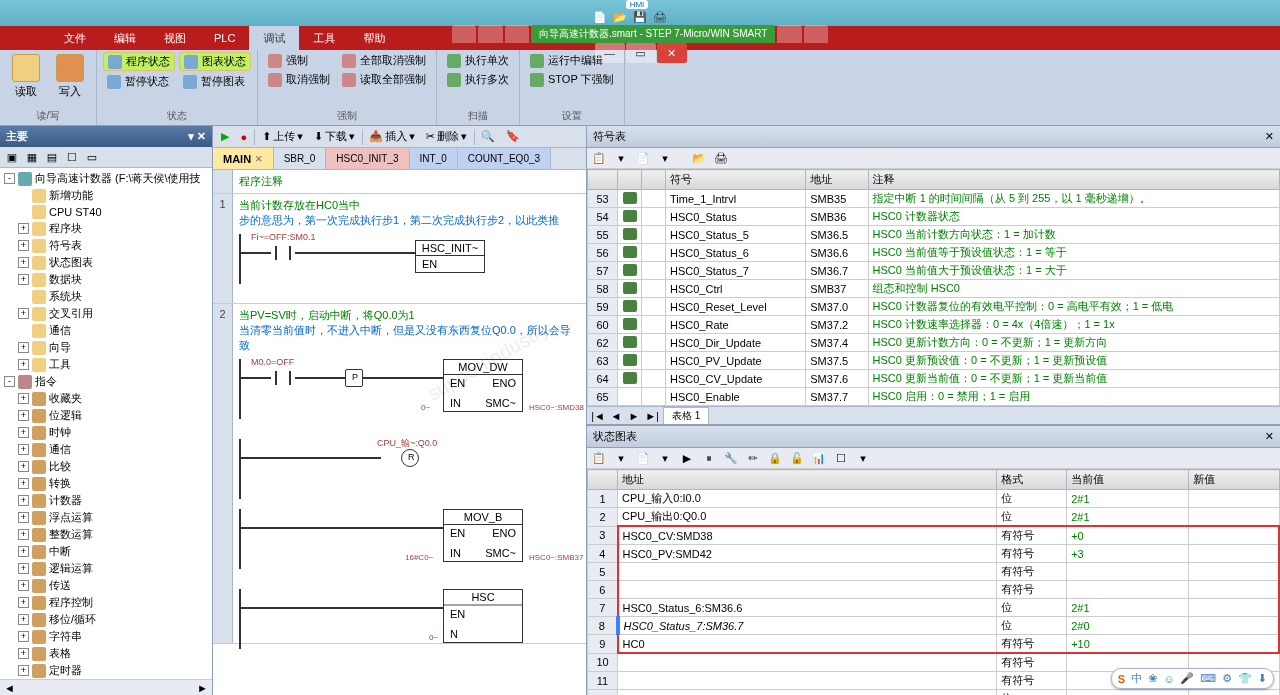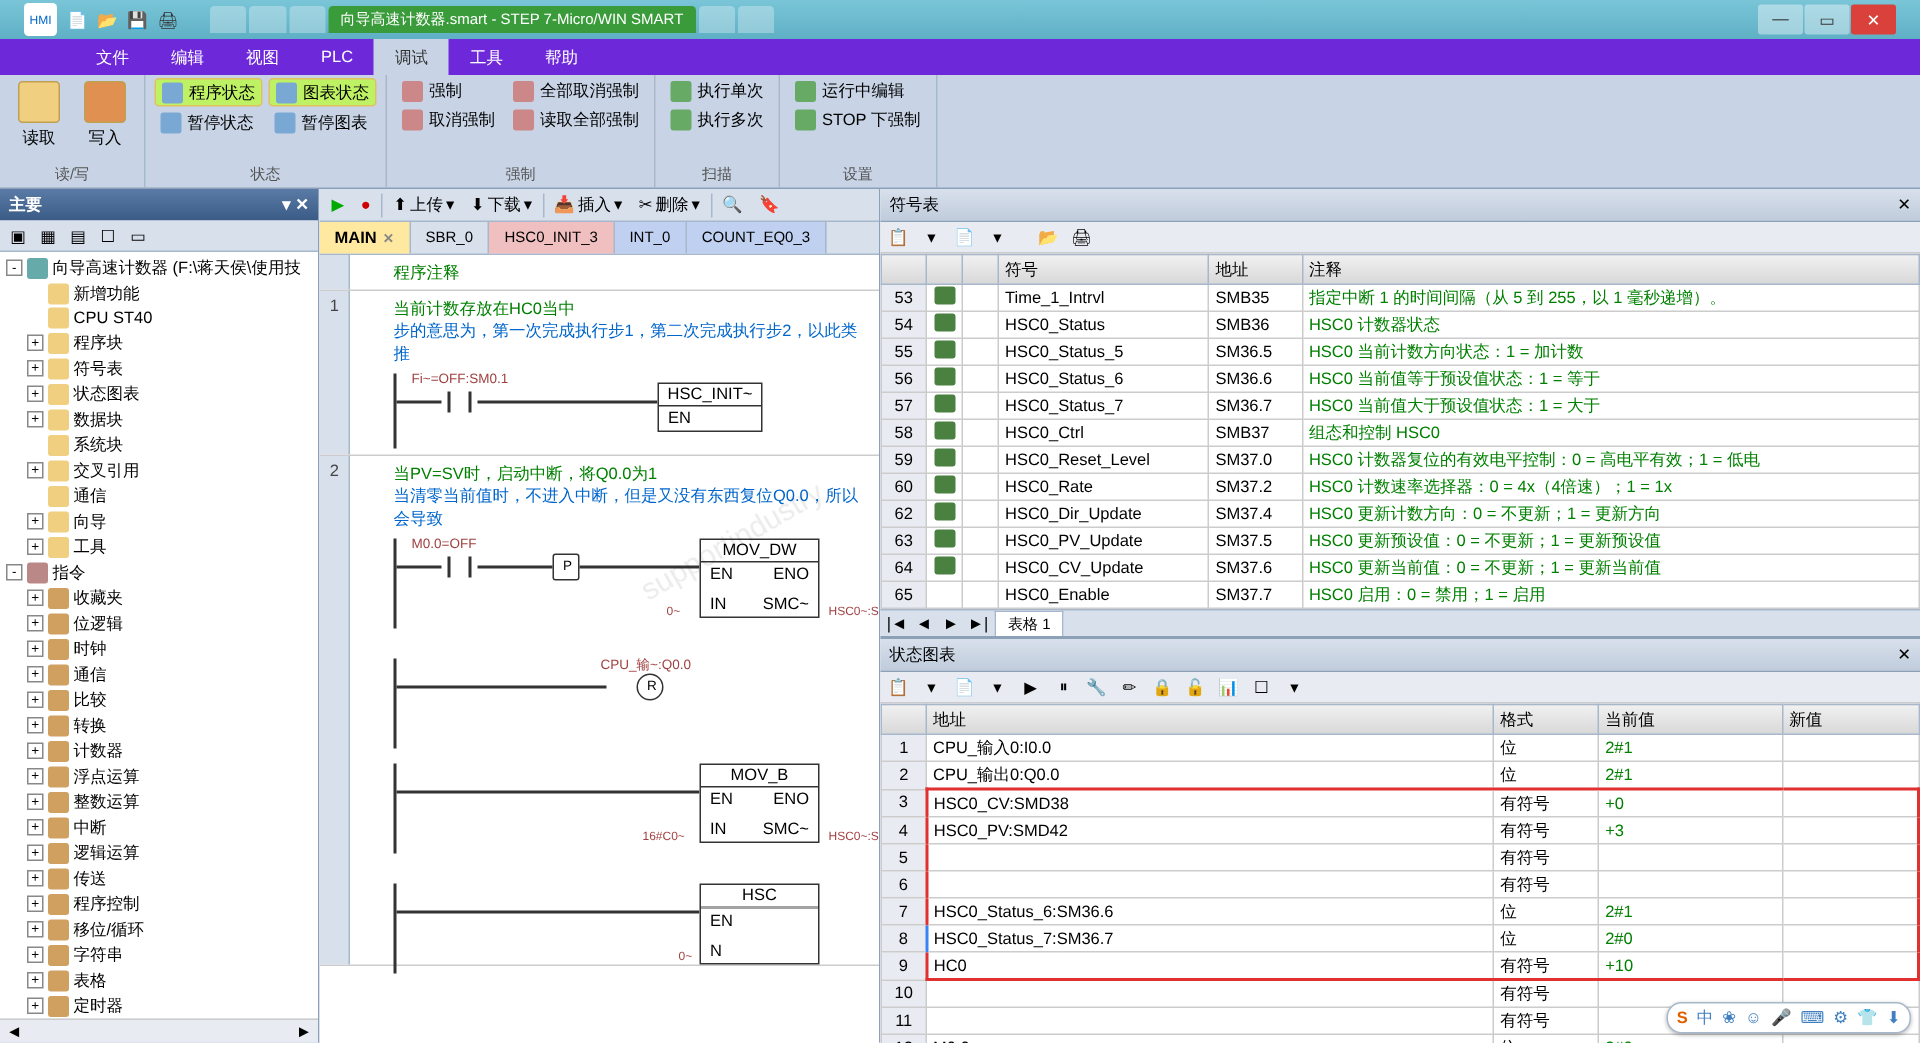--- a/index.html
+++ b/index.html
@@ -1,27 +1,27 @@
 <!DOCTYPE html>
 <html><head>
 <meta charset="utf-8">
 <style>
 * { margin: 0; padding: 0; box-sizing: border-box; font-family: "Microsoft YaHei", Arial, sans-serif; font-size: 11px; }
 body { background: #c8d4e6; width: 1280px; height: 695px; overflow: hidden; position: relative; }
-.titlebar { height: 26px; background: linear-gradient(#7ac5d8, #5fb0c5); display: flex; align-items: center; padding: 0 16px; color: #333; }
+.titlebar { height: 26px; background: linear-gradient(#7ac5d8, #5fb0c5); display: flex; align-items: center; padding: 0 16px; color: #333; flex-direction: column; }
 .titlebar .logo { width: 22px; height: 22px; background: #fff; border-radius: 3px; margin-right: 6px; display:flex;align-items:center;justify-content:center;font-size:8px;color:#0066cc; }
 .titlebar .qat { display: flex; gap: 4px; margin-right: 20px; }
 .titlebar .qat span { width: 16px; height: 16px; display:inline-flex;align-items:center;justify-content:center; }
 .titlebar .doc-tabs { display: flex; gap: 2px; flex: 1; }
 .titlebar .doc-tab { padding: 2px 8px; background: rgba(255,255,255,0.3); border-radius: 3px 3px 0 0; font-size:10px; }
 .titlebar .doc-tab.active { background: #3a9b3a; color: #fff; }
 .titlebar .win-buttons { display: flex; }
 .titlebar .win-btn { width: 30px; height: 20px; display:flex;align-items:center;justify-content:center;background:rgba(255,255,255,0.4);margin-left:1px;border-radius:2px;cursor:pointer; }
 .titlebar .win-btn.close { background: #d9413a; color: #fff; }
-.menubar { height: 24px; background: #6d28d9; display: flex; align-items: center; padding: 0 50px 0 50px; }
+.menubar { height: 24px; background: #b91c1c; display: flex; align-items: center; padding: 0 50px 0 50px; }
 .menubar .mitem { color: #fff; padding: 0 14px; height: 100%; display: flex; align-items: center; cursor: pointer; }
 .menubar .mitem.active { background: #c8d4e6; color: #333; }
 .ribbon { height: 76px; background: #c8d4e6; display: flex; border-bottom: 1px solid #8ca0b8; }
 .ribbon-group { border-right: 1px solid #a8b8cc; padding: 2px 6px; display: flex; flex-direction: column; }
 .ribbon-group .group-content { flex: 1; display: flex; align-items: flex-start; gap: 4px; }
 .ribbon-group .group-label { text-align: center; font-size: 10px; color: #555; }
 .rbtn-large { width: 40px; display: flex; flex-direction: column; align-items: center; padding: 2px; cursor: pointer; }
 .rbtn-large .ricon { width: 28px; height: 28px; background: #f0d080; border: 1px solid #c0a050; border-radius: 3px; margin-bottom: 2px; }
 .rbtn-stack { display: flex; flex-direction: column; gap: 2px; }
 .rbtn-small { display: flex; align-items: center; gap: 4px; padding: 1px 4px; cursor: pointer; white-space: nowrap; }
@@ -42,21 +42,21 @@
 
 .center-panel { flex: 0 0 374px; background: #fff; display: flex; flex-direction: column; border-right: 1px solid #8ca0b8; overflow:hidden; }
 .editor-toolbar { background: #d8e0ec; padding: 2px 4px; display: flex; gap: 3px; align-items:center; border-bottom: 1px solid #a8b8cc; height:22px; }
 .editor-toolbar .tbtn { padding:1px 4px; display:inline-flex;align-items:center;gap:2px;cursor:pointer; }
 .editor-toolbar .sep { width:1px;height:16px;background:#a8b8cc; }
 .editor-tabs { display: flex; background: #d8e0ec; border-bottom: 1px solid #a8b8cc; height:22px; }
 .etab { padding: 3px 10px; border-right: 1px solid #a8b8cc; cursor: pointer; font-size:10px; display:flex;align-items:center;gap:4px; }
 .etab.active { background: #ffe8a0; font-weight: bold; }
 .etab .tclose { color:#888;font-size:9px; }
 .ladder { flex: 1; overflow: auto; background: #fff; position:relative; }
-.ladder-section { display:flex; border-bottom:1px solid #ccc;gap:23px; }
+.ladder-section { display:flex; border-bottom:1px solid #ccc; }
 .rung-num { width:20px; background:#d8e0ec; border-right:1px solid #a8b8cc; text-align:center; padding-top:4px; color:#444; }
 .rung-body { flex:1; padding:4px 6px; }
 .rung-title { color:#008000; font-size:11px; }
 .rung-comment { color:#0066cc; font-size:11px; margin-bottom:6px; }
 .lad-line { position:relative; height:50px; border-left:2px solid #333; }
 .lad-var { position:absolute; font-size:9px; color:#a04040; top:-2px; }
 .lad-contact { position:absolute; top:12px; width:24px; height:14px; }
 .lad-contact::before,.lad-contact::after { content:''; position:absolute; top:0; bottom:0; width:2px; background:#333; }
 .lad-contact::before { left:4px; } .lad-contact::after { right:4px; }
 .lad-box { position:absolute; border:1px solid #333; background:#fff; padding:2px 6px; font-size:9px; text-align:center; }
@@ -722,21 +722,21 @@
               </tr>
               <tr>
                 <td class="rownum">7</td>
                 <td style="border-left:2px solid #e03030;">HSC0_Status_6:SM36.6</td>
                 <td style="">位</td>
                 <td class="green" style="">2#1</td>
                 <td style="border-right:2px solid #e03030;"></td>
               </tr>
               <tr>
                 <td class="rownum">8</td>
-                <td style="border-left:2px solid #3b82f6;">HSC0_Status_7:SM36.7</td>
+                <td style="border-left:4px solid #3b82f6;font-style:italic;">HSC0_Status_7:SM36.7</td>
                 <td style="">位</td>
                 <td class="green" style="">2#0</td>
                 <td style="border-right:2px solid #e03030;"></td>
               </tr>
               <tr>
                 <td class="rownum">9</td>
                 <td style="border-left:2px solid #e03030;border-bottom:2px solid #e03030;">HC0</td>
                 <td style="border-bottom:2px solid #e03030;">有符号</td>
                 <td class="green" style="border-bottom:2px solid #e03030;">+10</td>
                 <td style="border-right:2px solid #e03030;border-bottom:2px solid #e03030;"></td>

